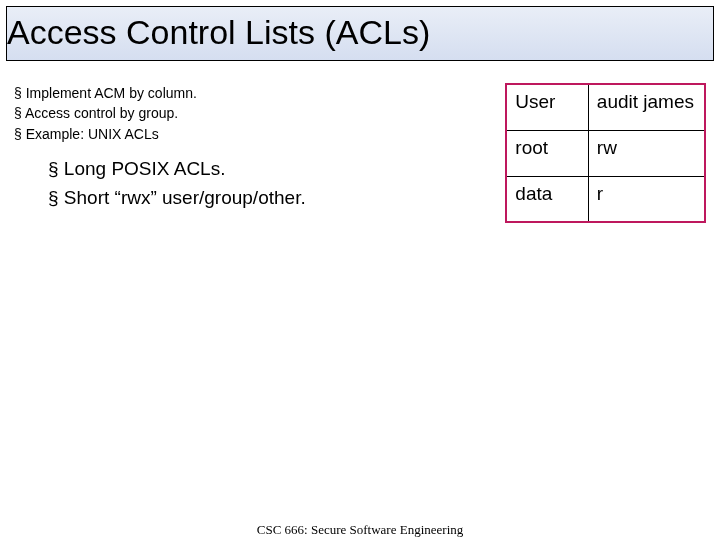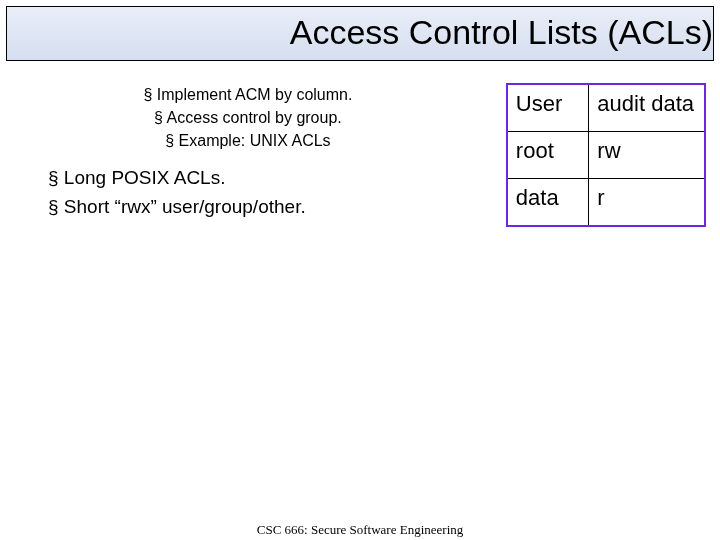--- a/index.html
+++ b/index.html
@@ -10,59 +10,58 @@
     font-family: Arial, Helvetica, sans-serif;
     color: #000;
     position: relative;
     overflow: hidden;
   }
   .title-wrap {
     margin: 6px 6px 0 6px;
     border: 1px solid #000;
     background: linear-gradient(#e9eef7, #d5def0);
     padding: 6px 0 8px 0;
-    text-align: right;
+    text-align: left;
   }
   .title {
     font-size: 34px;
     font-weight: 400;
   }
   .content {
     display: flex;
     padding: 22px 14px 0 14px;
   }
   .left {
     flex: 1 1 auto;
     padding-right: 12px;
   }
   .right {
     flex: 0 0 auto;
   }
   ul.main {
     list-style: none;
-    font-size: 16px;
+    font-size: 14px;
     line-height: 1.45;
-    text-align: center;
   }
   ul.main > li::before {
     content: "§ ";
   }
   ul.sub {
     list-style: none;
     font-size: 19px;
     line-height: 1.55;
     margin: 10px 0 0 34px;
   }
   ul.sub > li::before {
     content: "§ ";
   }
   table.acl {
     border-collapse: collapse;
-    font-size: 22px;
-    border: 2px solid #6d28d9;
+    font-size: 19px;
+    border: 2px solid #be185d;
     margin-left: 12px;
   }
   table.acl td {
     border: 1px solid #000;
     padding: 6px 10px 14px 8px;
     min-width: 82px;
     vertical-align: top;
     height: 46px;
   }
   table.acl td.col2 {
@@ -95,21 +94,21 @@
     <ul class="sub">
       <li>Long POSIX ACLs.</li>
       <li>Short “rwx” user/group/other.</li>
     </ul>
   </div>
   <div class="right">
     <table class="acl">
       <tbody>
           <tr>
         <td>User</td>
-        <td class="col2">audit data</td>
+        <td class="col2">audit james</td>
       </tr>
       <tr>
         <td>root</td>
         <td class="col2">rw</td>
       </tr>
       <tr>
         <td>data</td>
         <td class="col2">r</td>
       </tr>
     </tbody>

